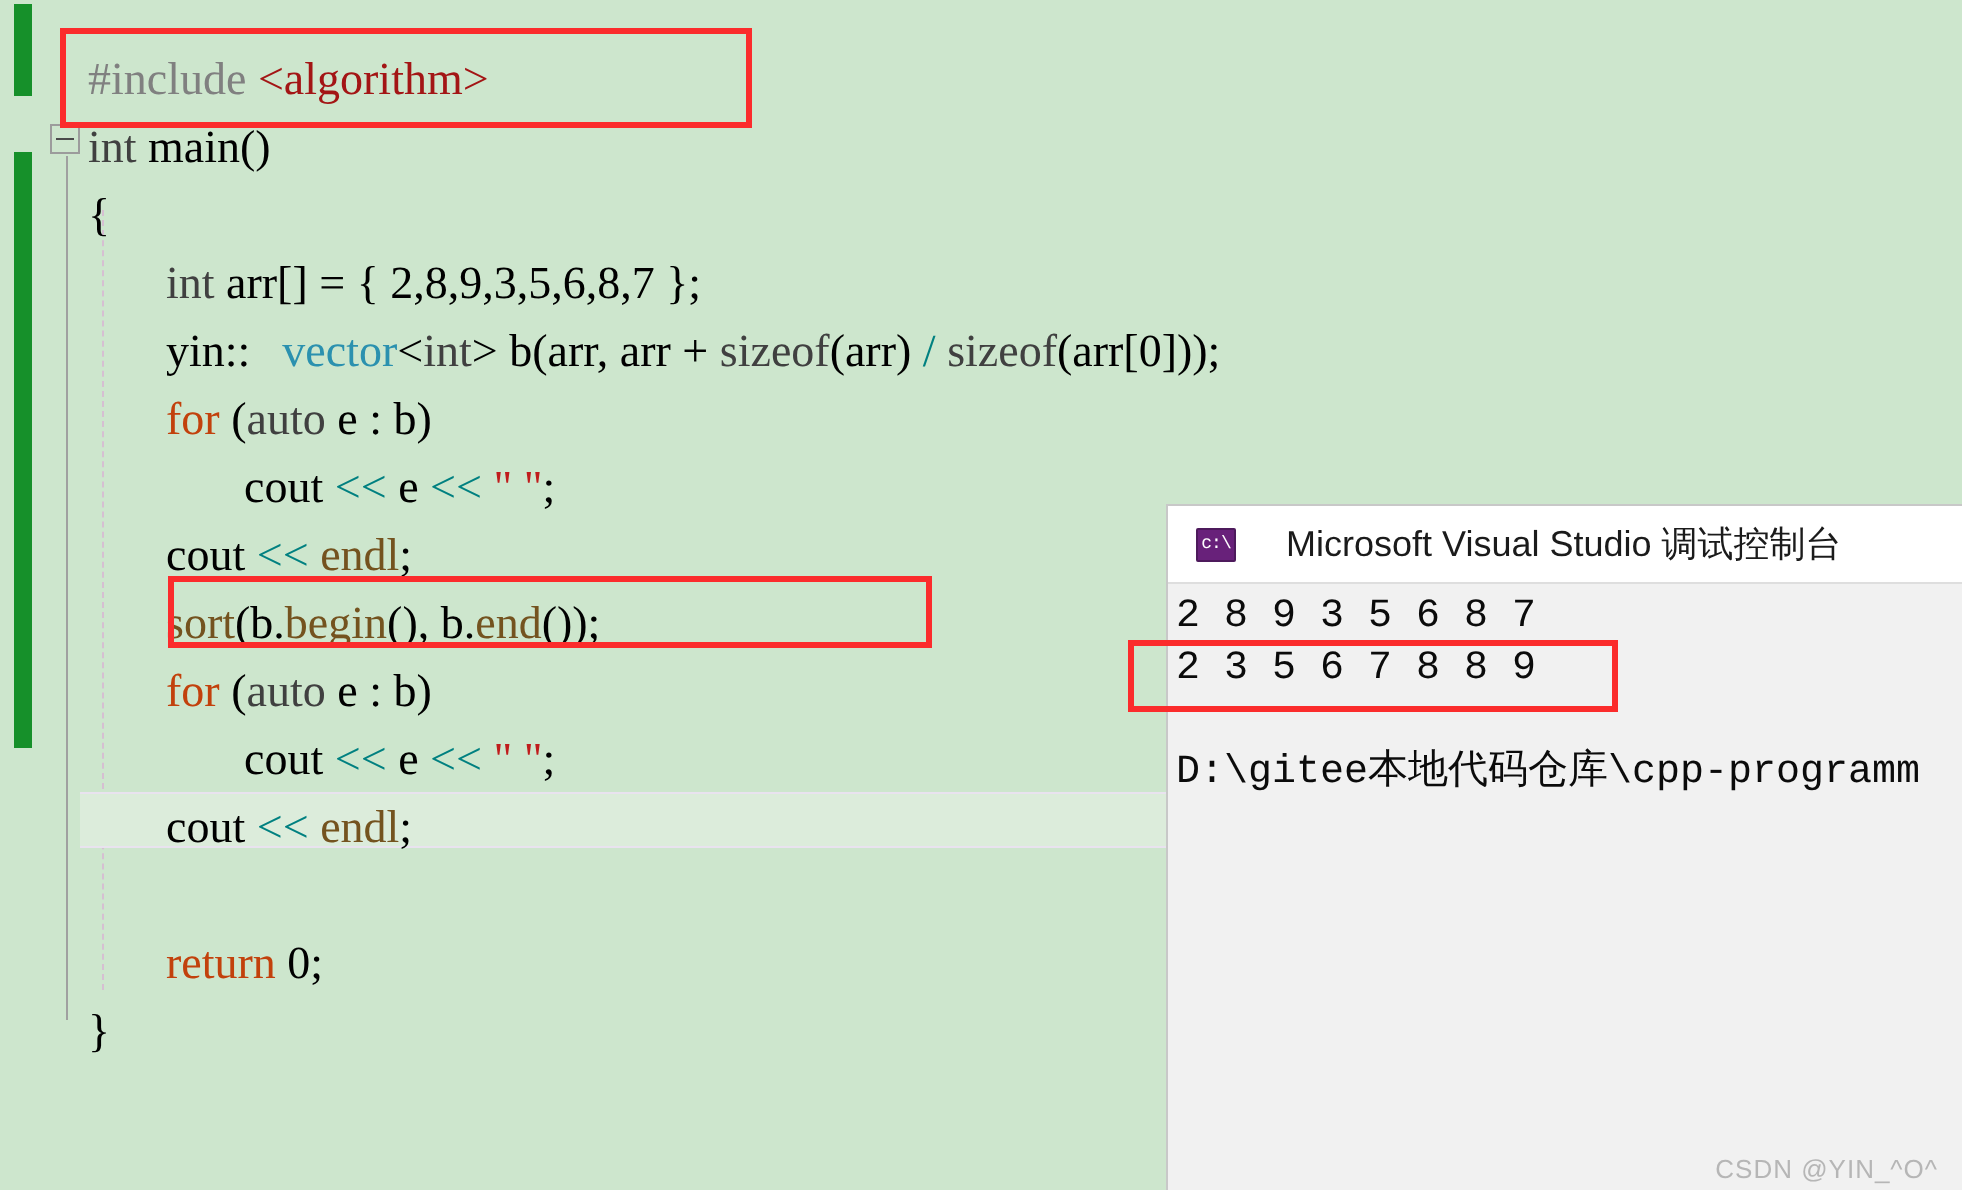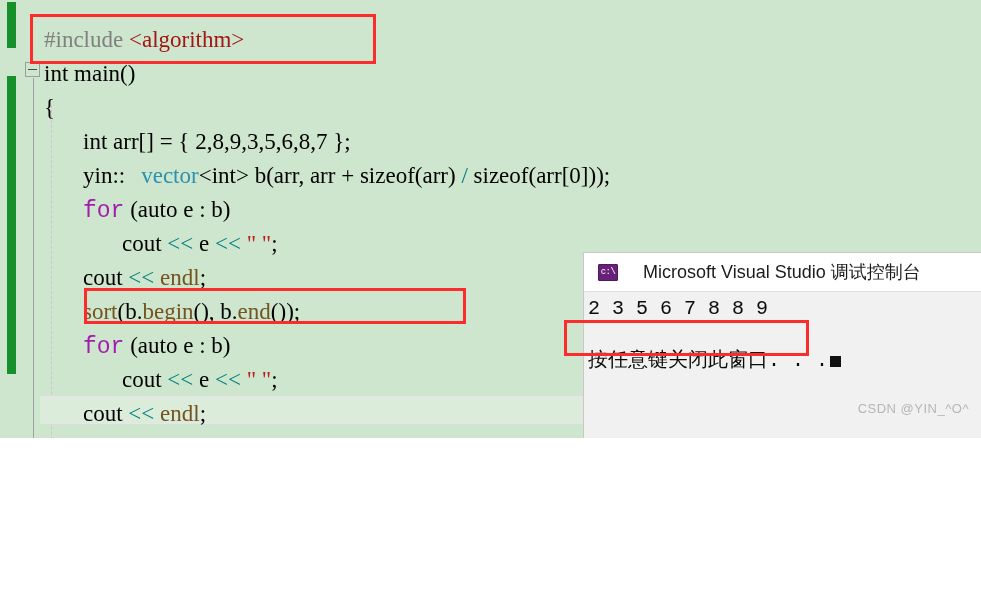--- a/index.html
+++ b/index.html
@@ -5,21 +5,21 @@
   html, body {
     margin: 0; padding: 0;
     background: #ffffff;
   }
   body {
     font-family: "Liberation Serif", "DejaVu Serif", serif;
   }
   #screen {
     position: relative;
     width: 981px;
-    height: 438px;
+    height: 595px;
     overflow: hidden;
     background: #cde6cd;
   }
 
   
   #editor {
     position: absolute;
     left: 0; top: 0;
     width: 981px; height: 595px;
     background: #cde6cd;
@@ -92,22 +92,22 @@
     font-size: 23px;
     line-height: 34px;
     white-space: pre;
     color: #000000;
   }
   .code .row { position: absolute; left: 0; white-space: pre; }
 
   
   .t-pre   { color: #808080; }
   .t-hdr   { color: #a31515; }
-  .t-kw    { color: #000000; }
-  .t-ctrl  { color: #a21caf; font-family: Liberation Mono, monospace; }
+  .t-kw    { color: #404040; }
+  .t-ctrl  { color: #c2410c; }
   .t-type  { color: #2b91af; margin-left: 16px; }
   .t-plain { color: #000000; font-family: Liberation Serif, serif; }
   .t-fn    { color: #74531f; text-align: center; }
   .t-op    { color: #008080; }
   .t-str   { color: #c01c1c; }
 
   
   .redbox {
     position: absolute;
     border: 3px solid #fb2c2c;
@@ -181,21 +181,21 @@
     display: inline-block;
     width: 11px; height: 11px;
     background: #111111;
     vertical-align: -1px;
     margin-left: 2px;
   }
 
   
   #watermark {
     position: absolute;
-    right: 12px; bottom: 22px;
+    right: 12px; bottom: 3px;
     font-family: "Liberation Sans", "DejaVu Sans", sans-serif;
     font-size: 13px;
     color: #b6b6b6;
     letter-spacing: 0.5px;
   }
 </style>
 </head>
 <body>
 
 <div id="screen">
@@ -217,21 +217,21 @@
     <div class="code" id="code-layer"><div class="row" style="top: 23px; left: 44px;"><span class="t-pre">#include </span><span class="t-hdr">&lt;algorithm&gt;</span></div><div class="row" style="top: 57px; left: 44px;"><span class="t-kw">int</span><span class="t-plain"> main()</span></div><div class="row" style="top: 91px; left: 44px;"><span class="t-plain">{</span></div><div class="row" style="top: 125px; left: 83px;"><span class="t-kw">int</span><span class="t-plain"> arr[] = { 2,8,9,3,5,6,8,7 };</span></div><div class="row" style="top: 159px; left: 83px;"><span class="t-plain">yin::</span><span class="t-type">vector</span><span class="t-plain">&lt;</span><span class="t-kw">int</span><span class="t-plain">&gt; b(arr, arr + </span><span class="t-kw">sizeof</span><span class="t-plain">(arr) </span><span class="t-op">/</span><span class="t-plain"> </span><span class="t-kw">sizeof</span><span class="t-plain">(arr[0]));</span></div><div class="row" style="top: 193px; left: 83px;"><span class="t-ctrl">for</span><span class="t-plain"> (</span><span class="t-kw">auto</span><span class="t-plain"> e : b)</span></div><div class="row" style="top: 227px; left: 122px;"><span class="t-plain">cout </span><span class="t-op">&lt;&lt;</span><span class="t-plain"> e </span><span class="t-op">&lt;&lt;</span><span class="t-plain"> </span><span class="t-str">" "</span><span class="t-plain">;</span></div><div class="row" style="top: 261px; left: 83px;"><span class="t-plain">cout </span><span class="t-op">&lt;&lt;</span><span class="t-plain"> </span><span class="t-fn">endl</span><span class="t-plain">;</span></div><div class="row" style="top: 295px; left: 83px;"><span class="t-fn">sort</span><span class="t-plain">(b.</span><span class="t-fn">begin</span><span class="t-plain">(), b.</span><span class="t-fn">end</span><span class="t-plain">());</span></div><div class="row" style="top: 329px; left: 83px;"><span class="t-ctrl">for</span><span class="t-plain"> (</span><span class="t-kw">auto</span><span class="t-plain"> e : b)</span></div><div class="row" style="top: 363px; left: 122px;"><span class="t-plain">cout </span><span class="t-op">&lt;&lt;</span><span class="t-plain"> e </span><span class="t-op">&lt;&lt;</span><span class="t-plain"> </span><span class="t-str">" "</span><span class="t-plain">;</span></div><div class="row" style="top: 397px; left: 83px;"><span class="t-plain">cout </span><span class="t-op">&lt;&lt;</span><span class="t-plain"> </span><span class="t-fn">endl</span><span class="t-plain">;</span></div><div class="row" style="top: 431px; left: 44px;">&nbsp;</div><div class="row" style="top: 465px; left: 83px;"><span class="t-ctrl">return</span><span class="t-plain"> 0;</span></div><div class="row" style="top: 499px; left: 44px;"><span class="t-plain">}</span></div></div>
   </div>
 
   <div id="console">
     <div id="console-titlebar">
       <span class="cmd-icon">
         <span>c:\</span>
       </span>
       <span id="console-title">Microsoft Visual Studio 调试控制台</span>
     </div>
-    <div id="console-body"><div class="cline">2 3 5 6 7 8 8 9</div><div class="blank">&nbsp;</div><div class="cline">按任意键关闭此窗口. . .<span class="caret-block"></span></div></div>
+    <div id="console-body"><div class="cline">2 8 9 3 5 6 8 7</div><div class="cline">2 3 5 6 7 8 8 9</div><div class="blank">&nbsp;</div><div class="cline">D:\gitee本地代码仓库\cpp-programm</div></div>
   </div>
 
   <div class="redbox" id="redbox-include"></div>
   <div class="redbox" id="redbox-sort"></div>
   <div class="redbox" id="redbox-output"></div>
 
   <div id="watermark">CSDN @YIN_^O^</div>
 
 </div>
 

